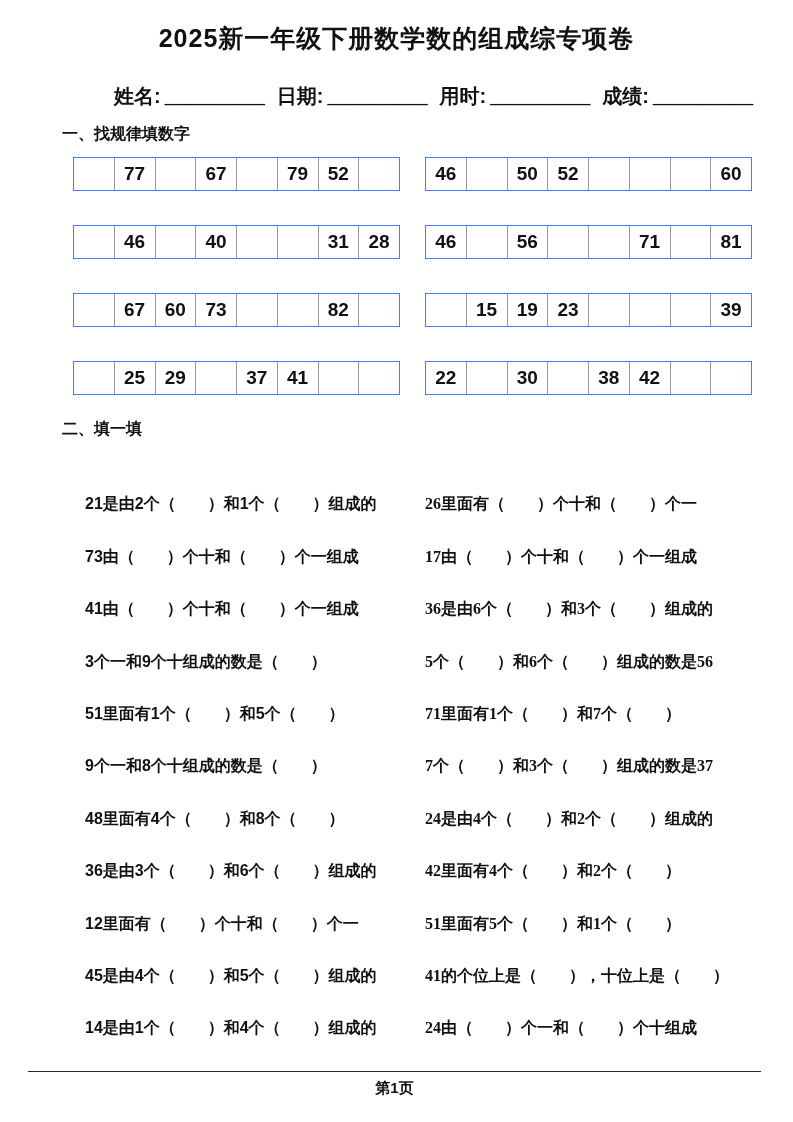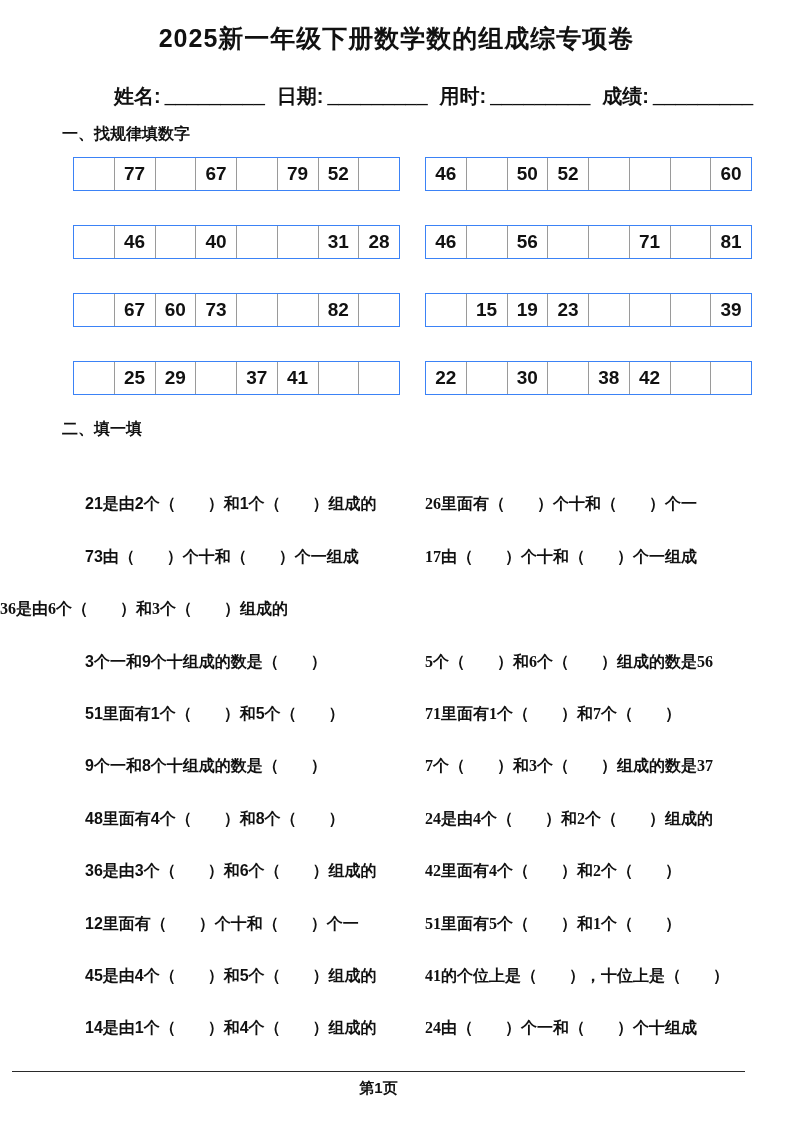--- a/index.html
+++ b/index.html
@@ -70,21 +70,21 @@
     white-space:nowrap;
   }
   .fill-right{
     font-size:16px;
     font-weight:600;
     white-space:nowrap;
     font-family:Liberation Serif, serif;
   }
   .footer{
     position:absolute;
-    top:1071px;left:12px;width:733px;
+    top:1071px;left:28px;width:733px;
     border-top:1.5px solid #2a2a2a;
     text-align:center;
     padding-top:7px;
     font-size:15px;
     font-weight:600;
   }
 </style>
 </head>
 <body>
 
@@ -210,20 +210,21 @@
   <div class="fill-rows">
     <div class="fill-row">
       <span class="fill-left">21是由2个（　　）和1个（　　）组成的</span>
       <span class="fill-right">26里面有（　　）个十和（　　）个一</span>
     </div>
     <div class="fill-row">
       <span class="fill-left">73由（　　）个十和（　　）个一组成</span>
       <span class="fill-right">17由（　　）个十和（　　）个一组成</span>
     </div>
     <div class="fill-row">
+      <span class="fill-left">41由（　　）个十和（　　）个一组成</span>
       <span class="fill-right">36是由6个（　　）和3个（　　）组成的</span>
     </div>
     <div class="fill-row">
       <span class="fill-left">3个一和9个十组成的数是（　　）</span>
       <span class="fill-right">5个（　　）和6个（　　）组成的数是56</span>
     </div>
     <div class="fill-row">
       <span class="fill-left">51里面有1个（　　）和5个（　　）</span>
       <span class="fill-right">71里面有1个（　　）和7个（　　）</span>
     </div>

